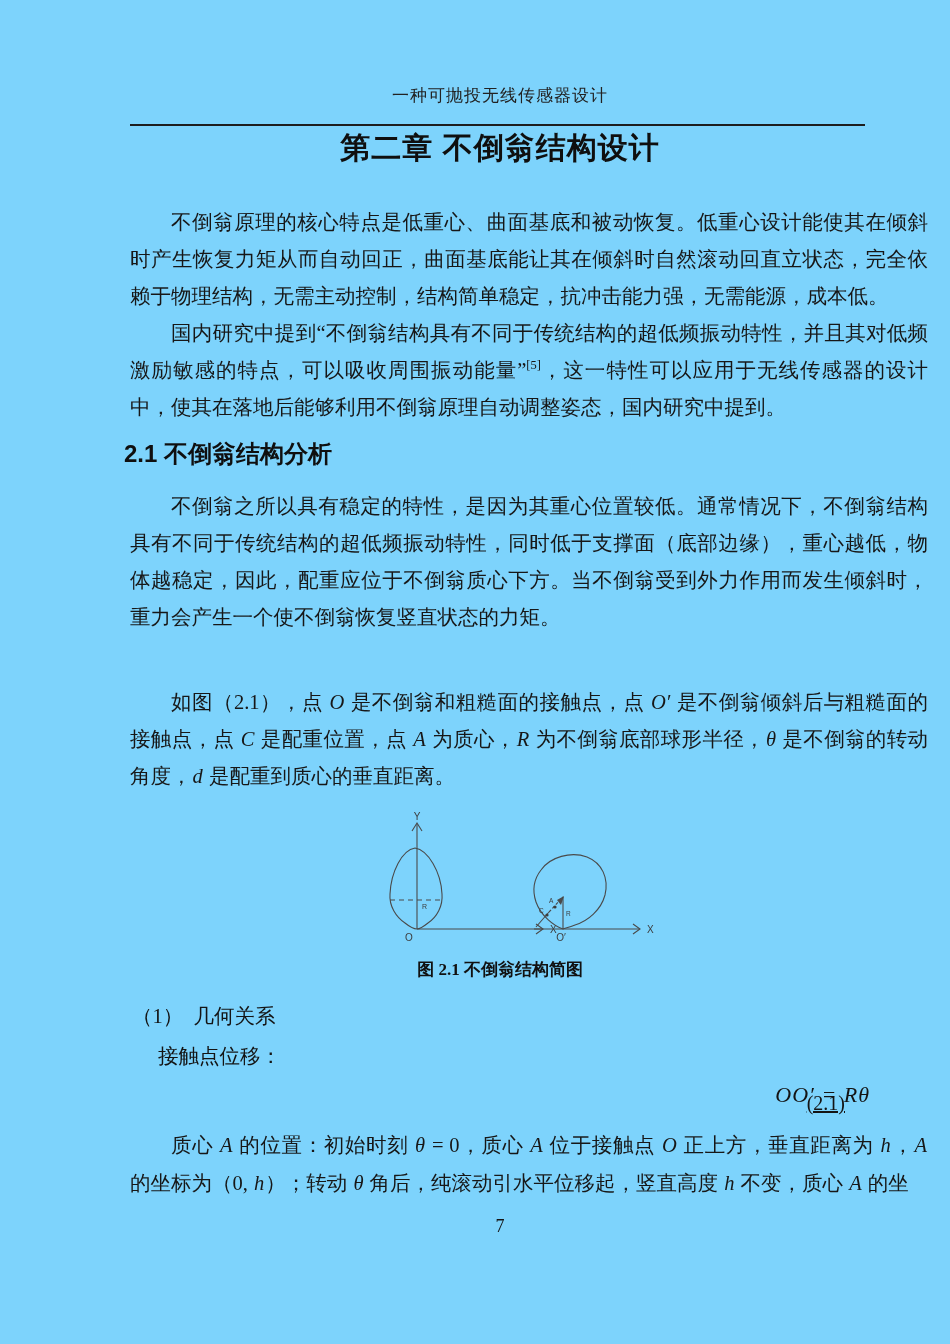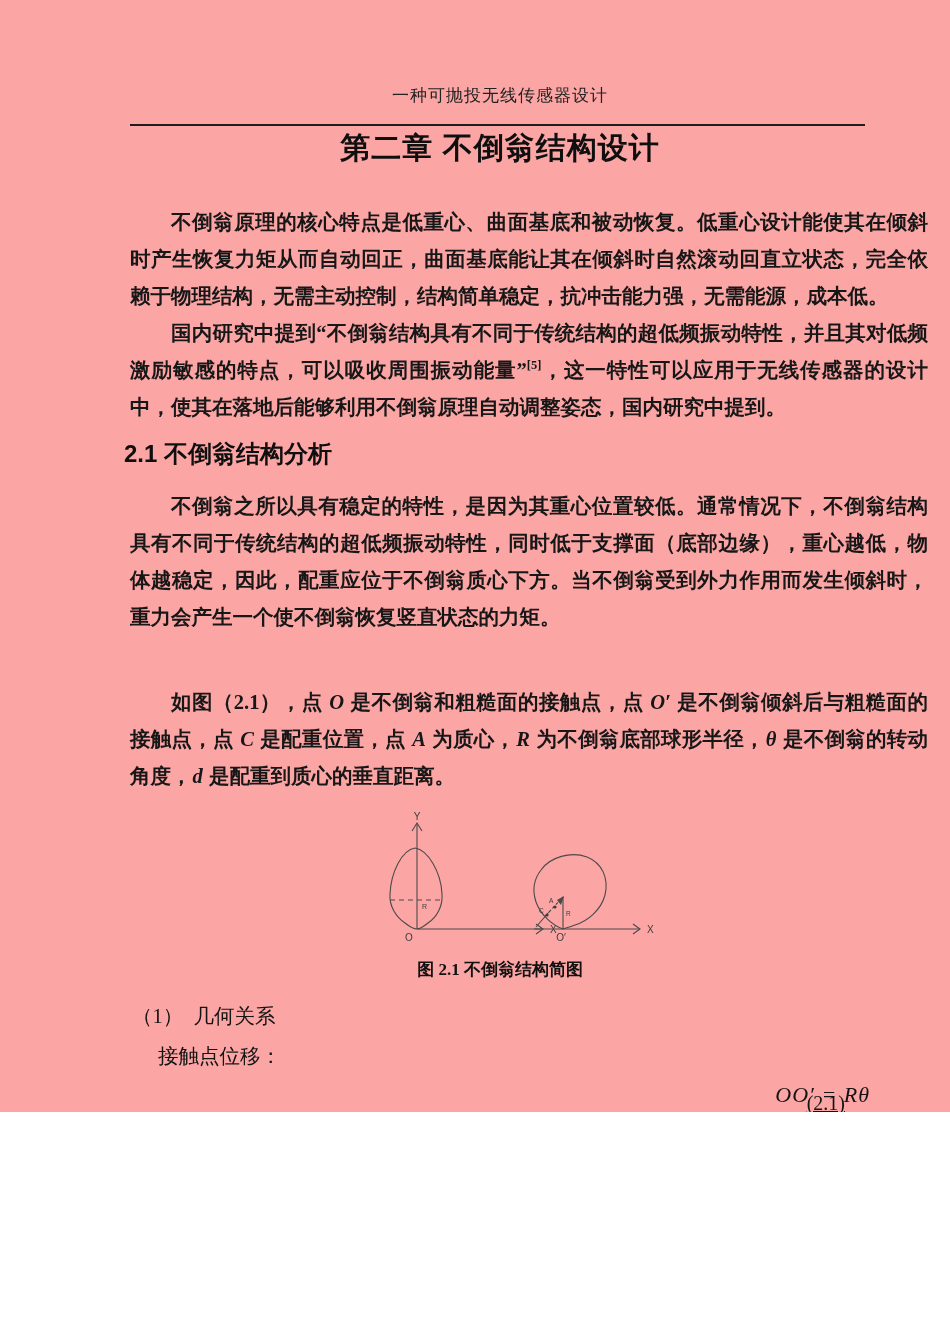--- a/index.html
+++ b/index.html
@@ -2,35 +2,34 @@
 <html><head>
 <meta charset="utf-8">
 <style>
   * { margin:0; padding:0; box-sizing:border-box; }
   html,body { background:#ffffff; }
   body {
     width:950px; height:1344px;
     font-family:"Liberation Serif","DejaVu Serif",serif;
     color:#141414;
   }
-  .page { position:relative; width:950px; height:1112px; background:#fca5a5; overflow:hidden; }
+  .page { position:relative; width:950px; height:1344px; background:#7dd3fc; overflow:hidden; }
   .abs { position:absolute; }
   .center-box { left:130px; width:740px; text-align:center; }
   .sans { font-family:"Liberation Sans","DejaVu Sans",sans-serif; }
 
   .running-header { top:84px; font-size:17px; letter-spacing:1px; color:#222; }
   .rule { top:124px; left:130px; width:735px; height:2px; background:#1d1d1d; }
   .chapter-title { top:128px; font-size:30px; font-weight:700; letter-spacing:1px; color:#0f0f0f; }
 
   .body-text {
     left:130px; width:798px;
     font-size:20.5px; line-height:37px;
     text-align:justify; text-indent:41px;
     color:#171717;
-    font-weight:bold;
   }
   .p1 { top:204px; }
   .p2 { top:315px; }
   .section-heading { top:438px; left:124px; font-size:24px; font-weight:700; color:#0f0f0f; }
   .p3 { top:488px; }
   .p4 { top:636px; }
   .p5 { top:684px; }
 
   sup.ref { font-size:12.5px; vertical-align:super; line-height:0; }
 
@@ -105,16 +104,17 @@
   <div class="abs figure-caption center-box">图 2.1 不倒翁结构简图</div>
 
   <div class="abs item-line">（1）  几何关系</div>
   <div class="abs sub-line">接触点位移：</div>
 
   <div class="abs equation-row">
     <span class="equation">OO′ = Rθ</span>
     <span class="equation-number">(2.1)</span>
   </div>
 
+  <p class="abs body-text p6">质心 <span class="vi">A</span> 的位置：初始时刻 <span class="vi">θ</span> = 0，质心 <span class="vi">A</span> 位于接触点 <span class="vi">O</span> 正上方，垂直距离为 <span class="vi">h</span>，<span class="vi">A</span> 的坐标为（0, <span class="vi">h</span>）；转动 <span class="vi">θ</span> 角后，纯滚动引水平位移起，竖直高度 <span class="vi">h</span> 不变，质心 <span class="vi">A</span> 的坐</p>
 
   <div class="abs page-number center-box">7</div>
 
 </div>
 
 </body></html>

